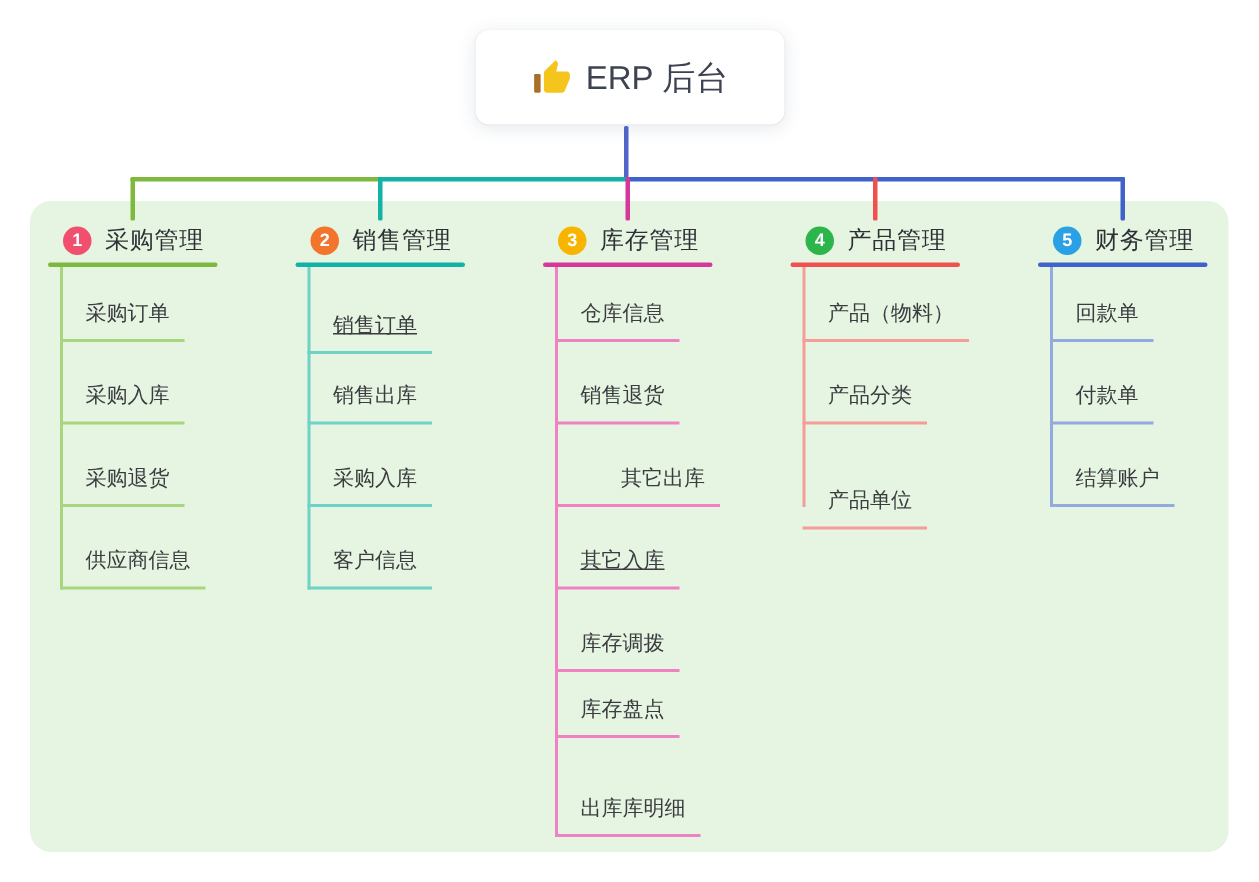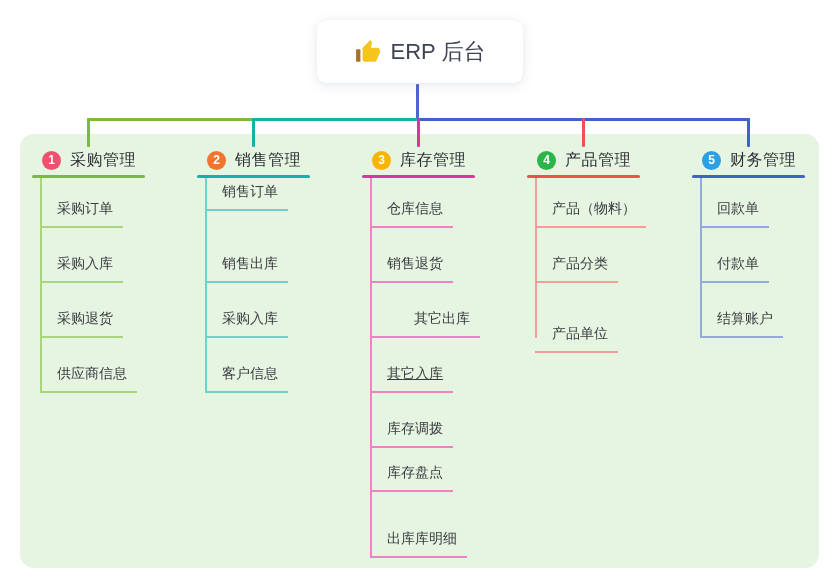--- a/index.html
+++ b/index.html
@@ -80,21 +80,21 @@
         </div>
   </div>
       <div class="branch" style="left: 197px;">
     <div class="branch-header">
       <span class="num" style="background: rgb(243, 116, 44);">2</span>
       <span class="blabel">销售管理</span>
     </div>
     <div class="hline" style="background: rgb(18, 178, 166);"></div>
     <div class="children">
       <div class="vline" style="background: rgb(111, 210, 198); height: 215px;"></div>
-    <div class="child" style="top: 5px; border-bottom-color: rgb(111, 210, 198);"><span>销售订单</span></div>
+    <div class="child" style="top: 30px; border-bottom-color: rgb(111, 210, 198); text-decoration: underline;"><span>销售订单</span></div>
           <div class="child" style="top: 77px; border-bottom-color: rgb(111, 210, 198);"><span>销售出库</span></div>
           <div class="child" style="top: 132px; border-bottom-color: rgb(111, 210, 198);"><span>采购入库</span></div>
           <div class="child" style="top: 187px; border-bottom-color: rgb(111, 210, 198);"><span>客户信息</span></div>
         </div>
   </div>
       <div class="branch" style="left: 362px;">
     <div class="branch-header">
       <span class="num" style="background: rgb(247, 181, 0);">3</span>
       <span class="blabel">库存管理</span>
     </div>

